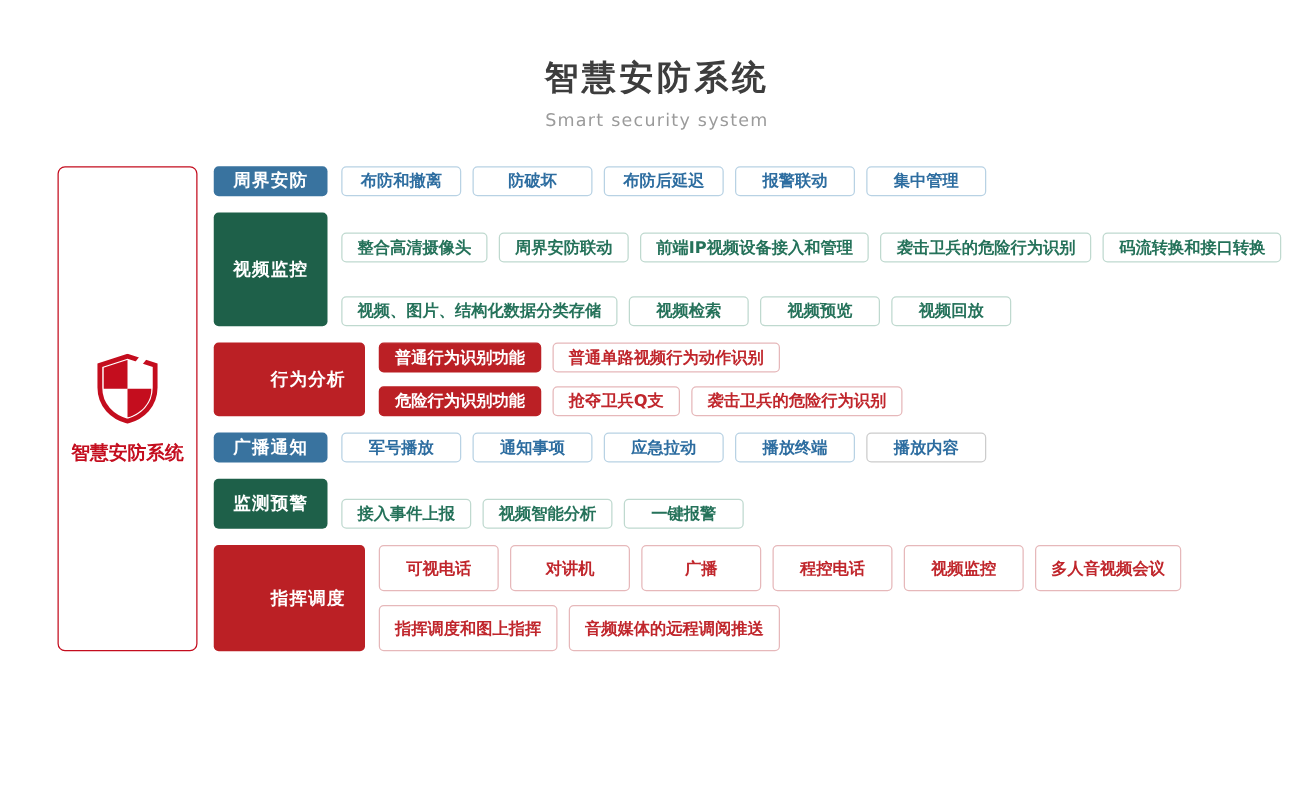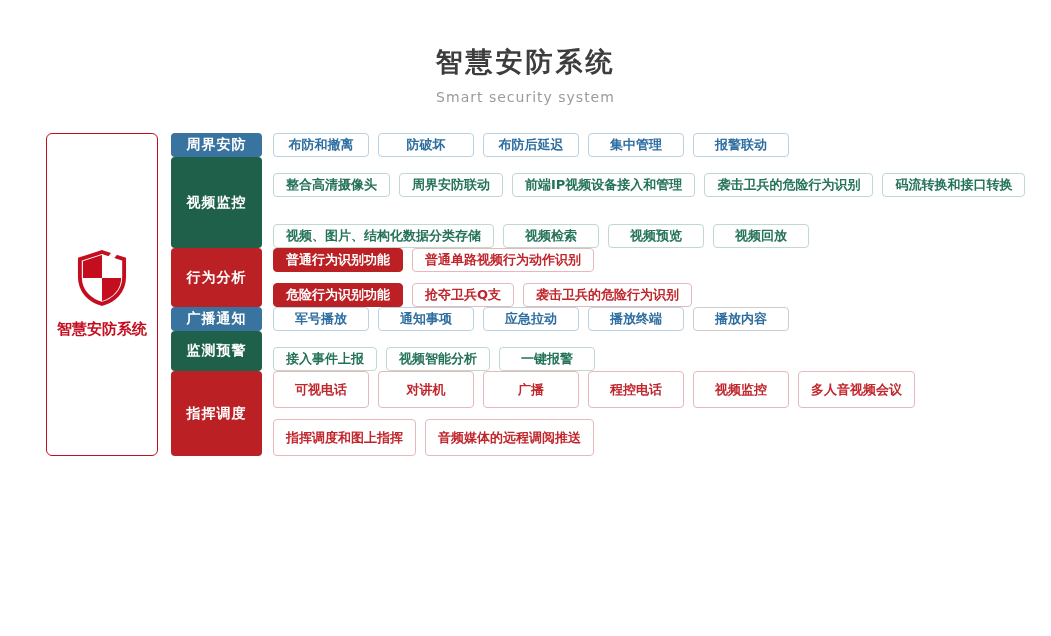--- a/index.html
+++ b/index.html
@@ -21,30 +21,30 @@
   .root-panel{
     width:112px;box-sizing:border-box;flex:0 0 112px;
     border:1px solid var(--accent-red,#c40d1e);border-radius:6px;
     display:flex;flex-direction:column;align-items:center;justify-content:center;
     gap:14px;background:#fff;
   }
   .root-label{
     color:var(--accent-red,#c40d1e);font-weight:bold;font-size:15px;
     white-space:nowrap;
   }
-  .sections{display:flex;flex-direction:column;margin-left:13px;justify-content:flex-end;}
+  .sections{display:flex;flex-direction:column;gap:13px;margin-left:13px;justify-content:flex-end;}
   .section{display:flex;gap:11px;align-items:stretch;}
   .cat{
     width:91px;flex:0 0 91px;border-radius:4px;color:#fff;font-weight:bold;
     font-size:14px;display:flex;align-items:center;justify-content:center;
     letter-spacing:1px;
   }
   .cat-blue{background:var(--blue-block,#39739f);}
   .cat-green{background:var(--green-block,#1e6049);}
-  .cat-red{background:var(--red-block,#bb2025);}
+  .cat-red{background:var(--red-block,#bb2025);padding-left:30px;}
   .feat-col{display:flex;flex-direction:column;gap:11px;justify-content:center;}
   .feat-line{display:flex;gap:9px;}
   .feature-box{
     height:24px;box-sizing:border-box;border-radius:4px;background:#fff;
     display:flex;align-items:center;justify-content:center;
     padding:0 12px;min-width:96px;font-size:13px;font-weight:bold;
     white-space:nowrap;
   }
   .fb-blue{color:var(--blue-text,#2d6da0);border:1px solid var(--blue-border,#b8d2e4);}
   .fb-green{color:var(--green-text,#25725a);border:1px solid var(--green-border,#bfd9cf);margin-top:16px;}
@@ -82,22 +82,22 @@
     <div class="root-label">智慧安防系统</div>
   </div>
   <div class="sections" id="sections">
       <div class="section">
         <div class="cat cat-blue">周界安防</div>
         <div class="feat-col">
           <div class="feat-line">
             <div class="feature-box fb-blue">布防和撤离</div>
             <div class="feature-box fb-blue">防破坏</div>
             <div class="feature-box fb-blue">布防后延迟</div>
+            <div class="feature-box fb-blue">报警联动</div>
             <div class="feature-box fb-blue">集中管理</div>
-            <div class="feature-box fb-blue">报警联动</div>
           </div>
         </div>
       </div>
       <div class="section">
         <div class="cat cat-green">视频监控</div>
         <div class="feat-col">
           <div class="feat-line">
             <div class="feature-box fb-green">整合高清摄像头</div>
             <div class="feature-box fb-green">周界安防联动</div>
             <div class="feature-box fb-green">前端IP视频设备接入和管理</div>

